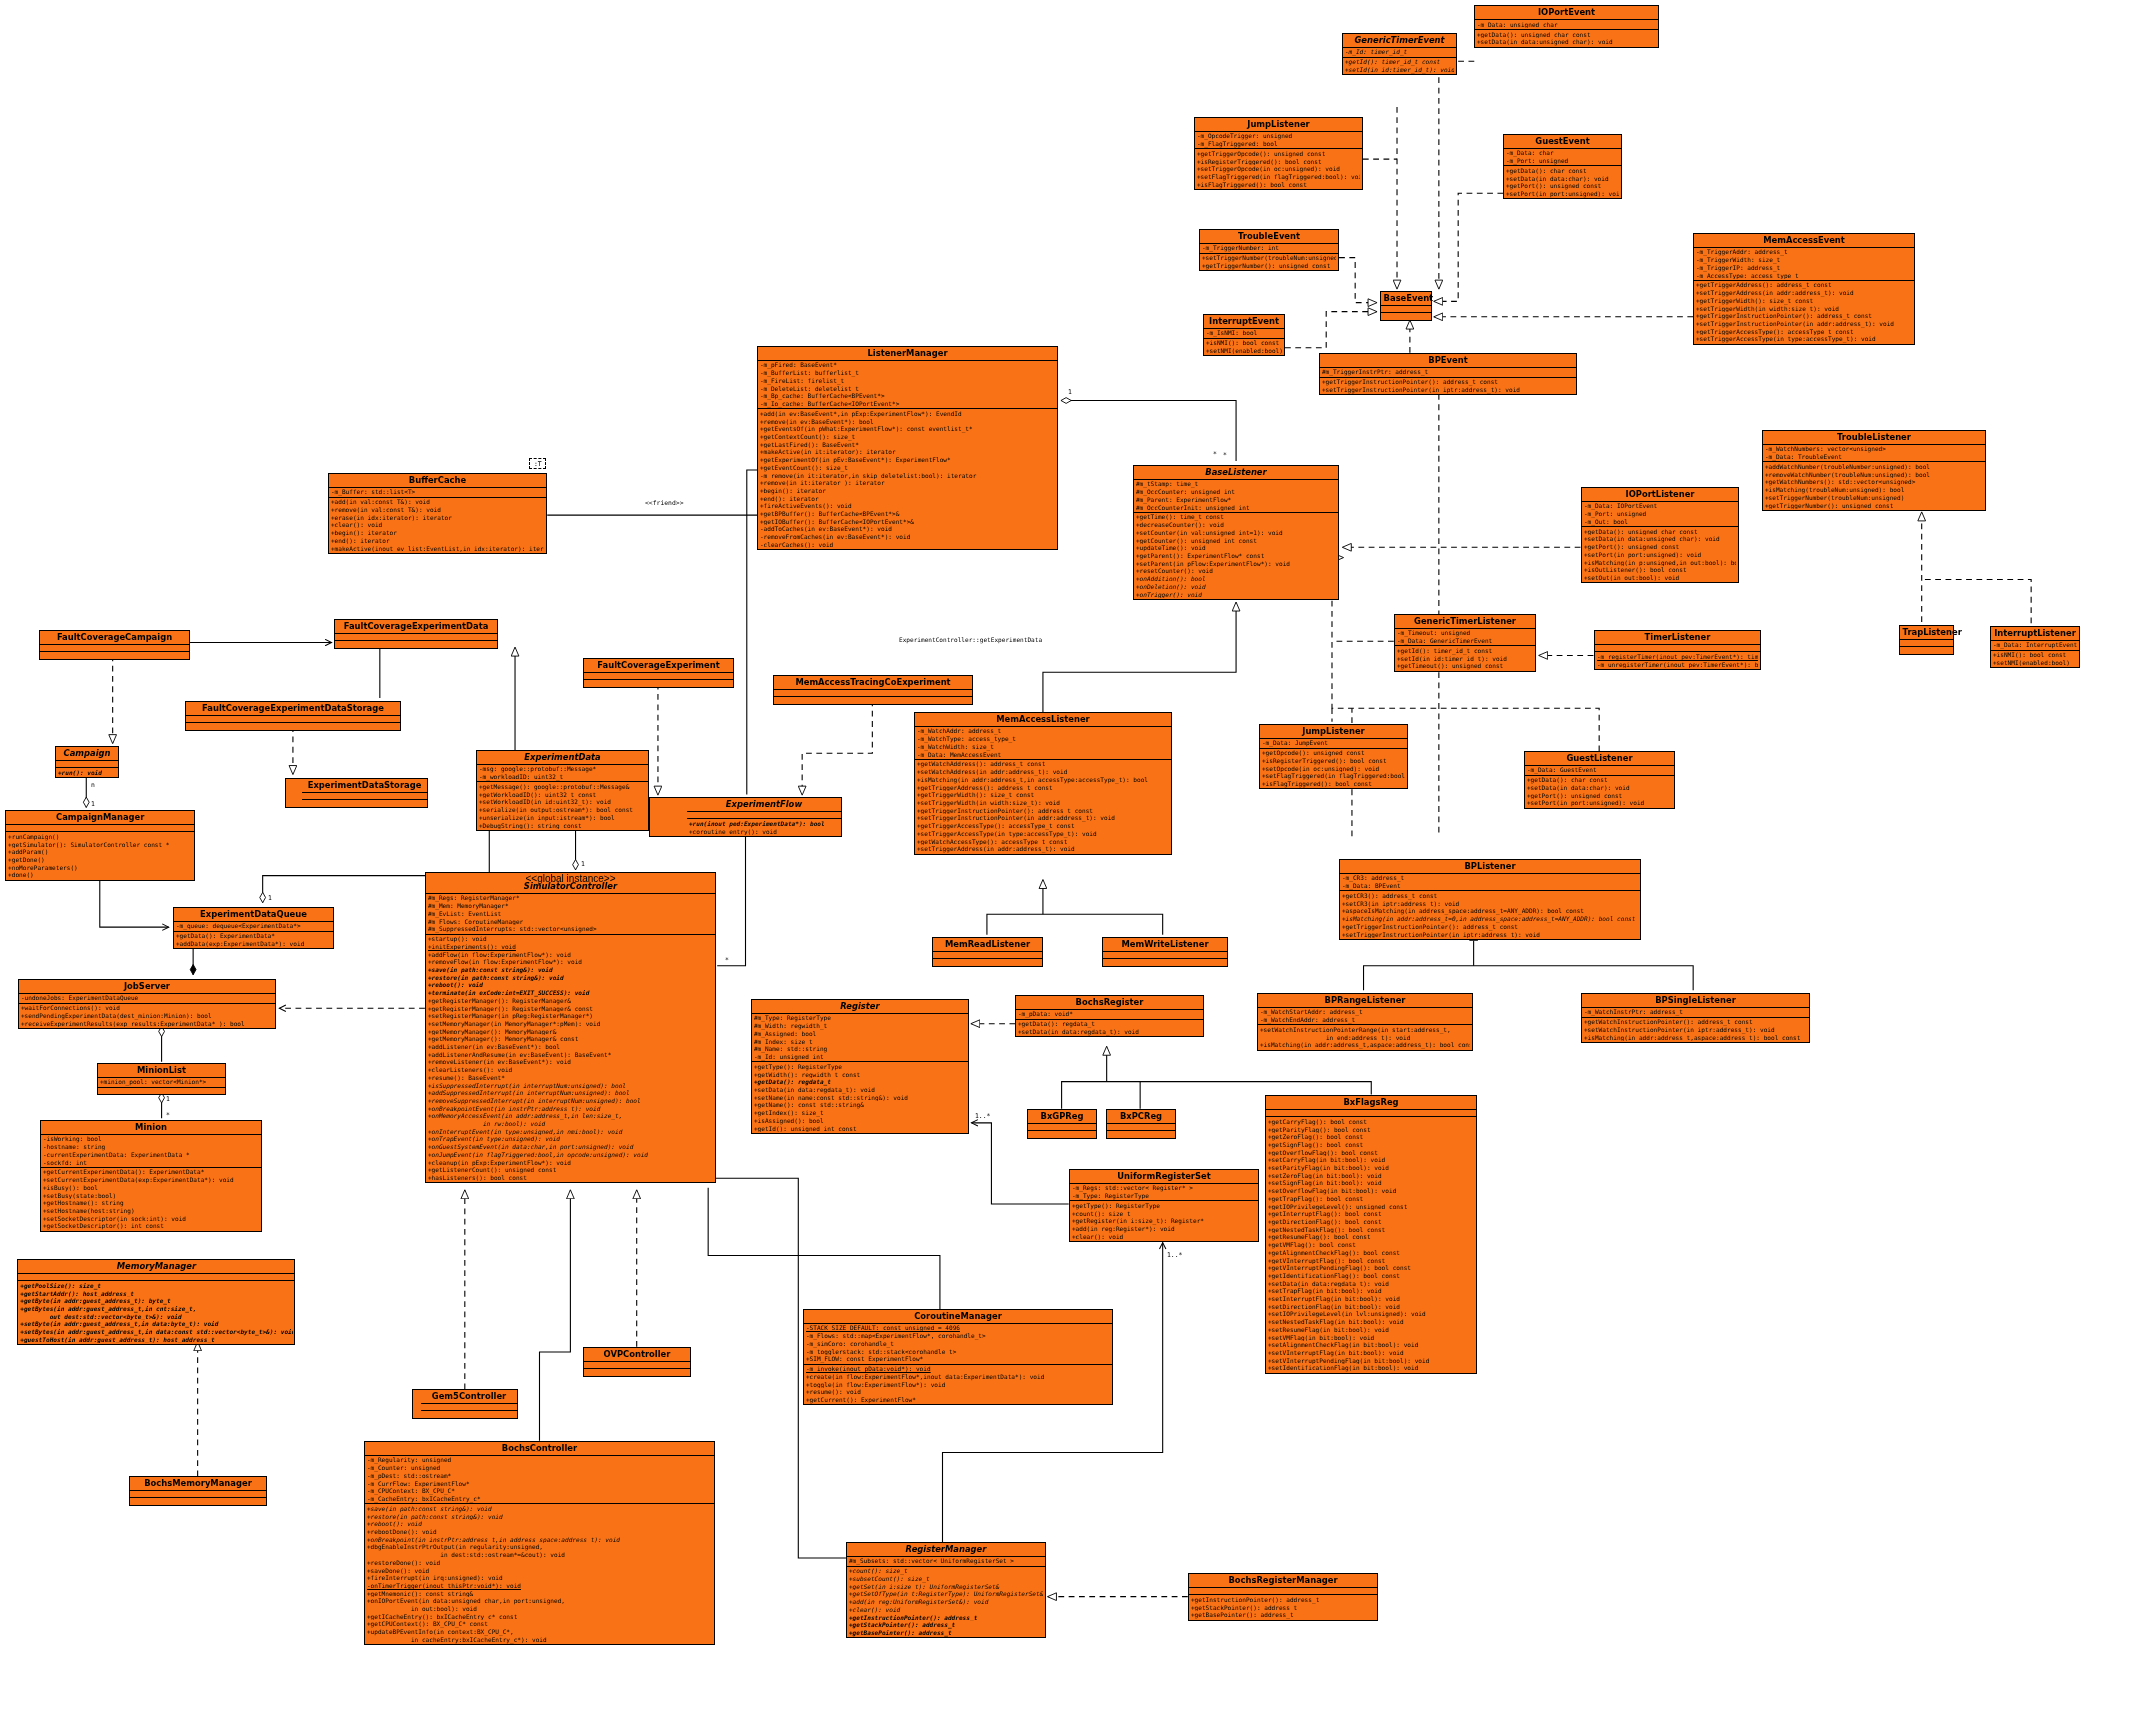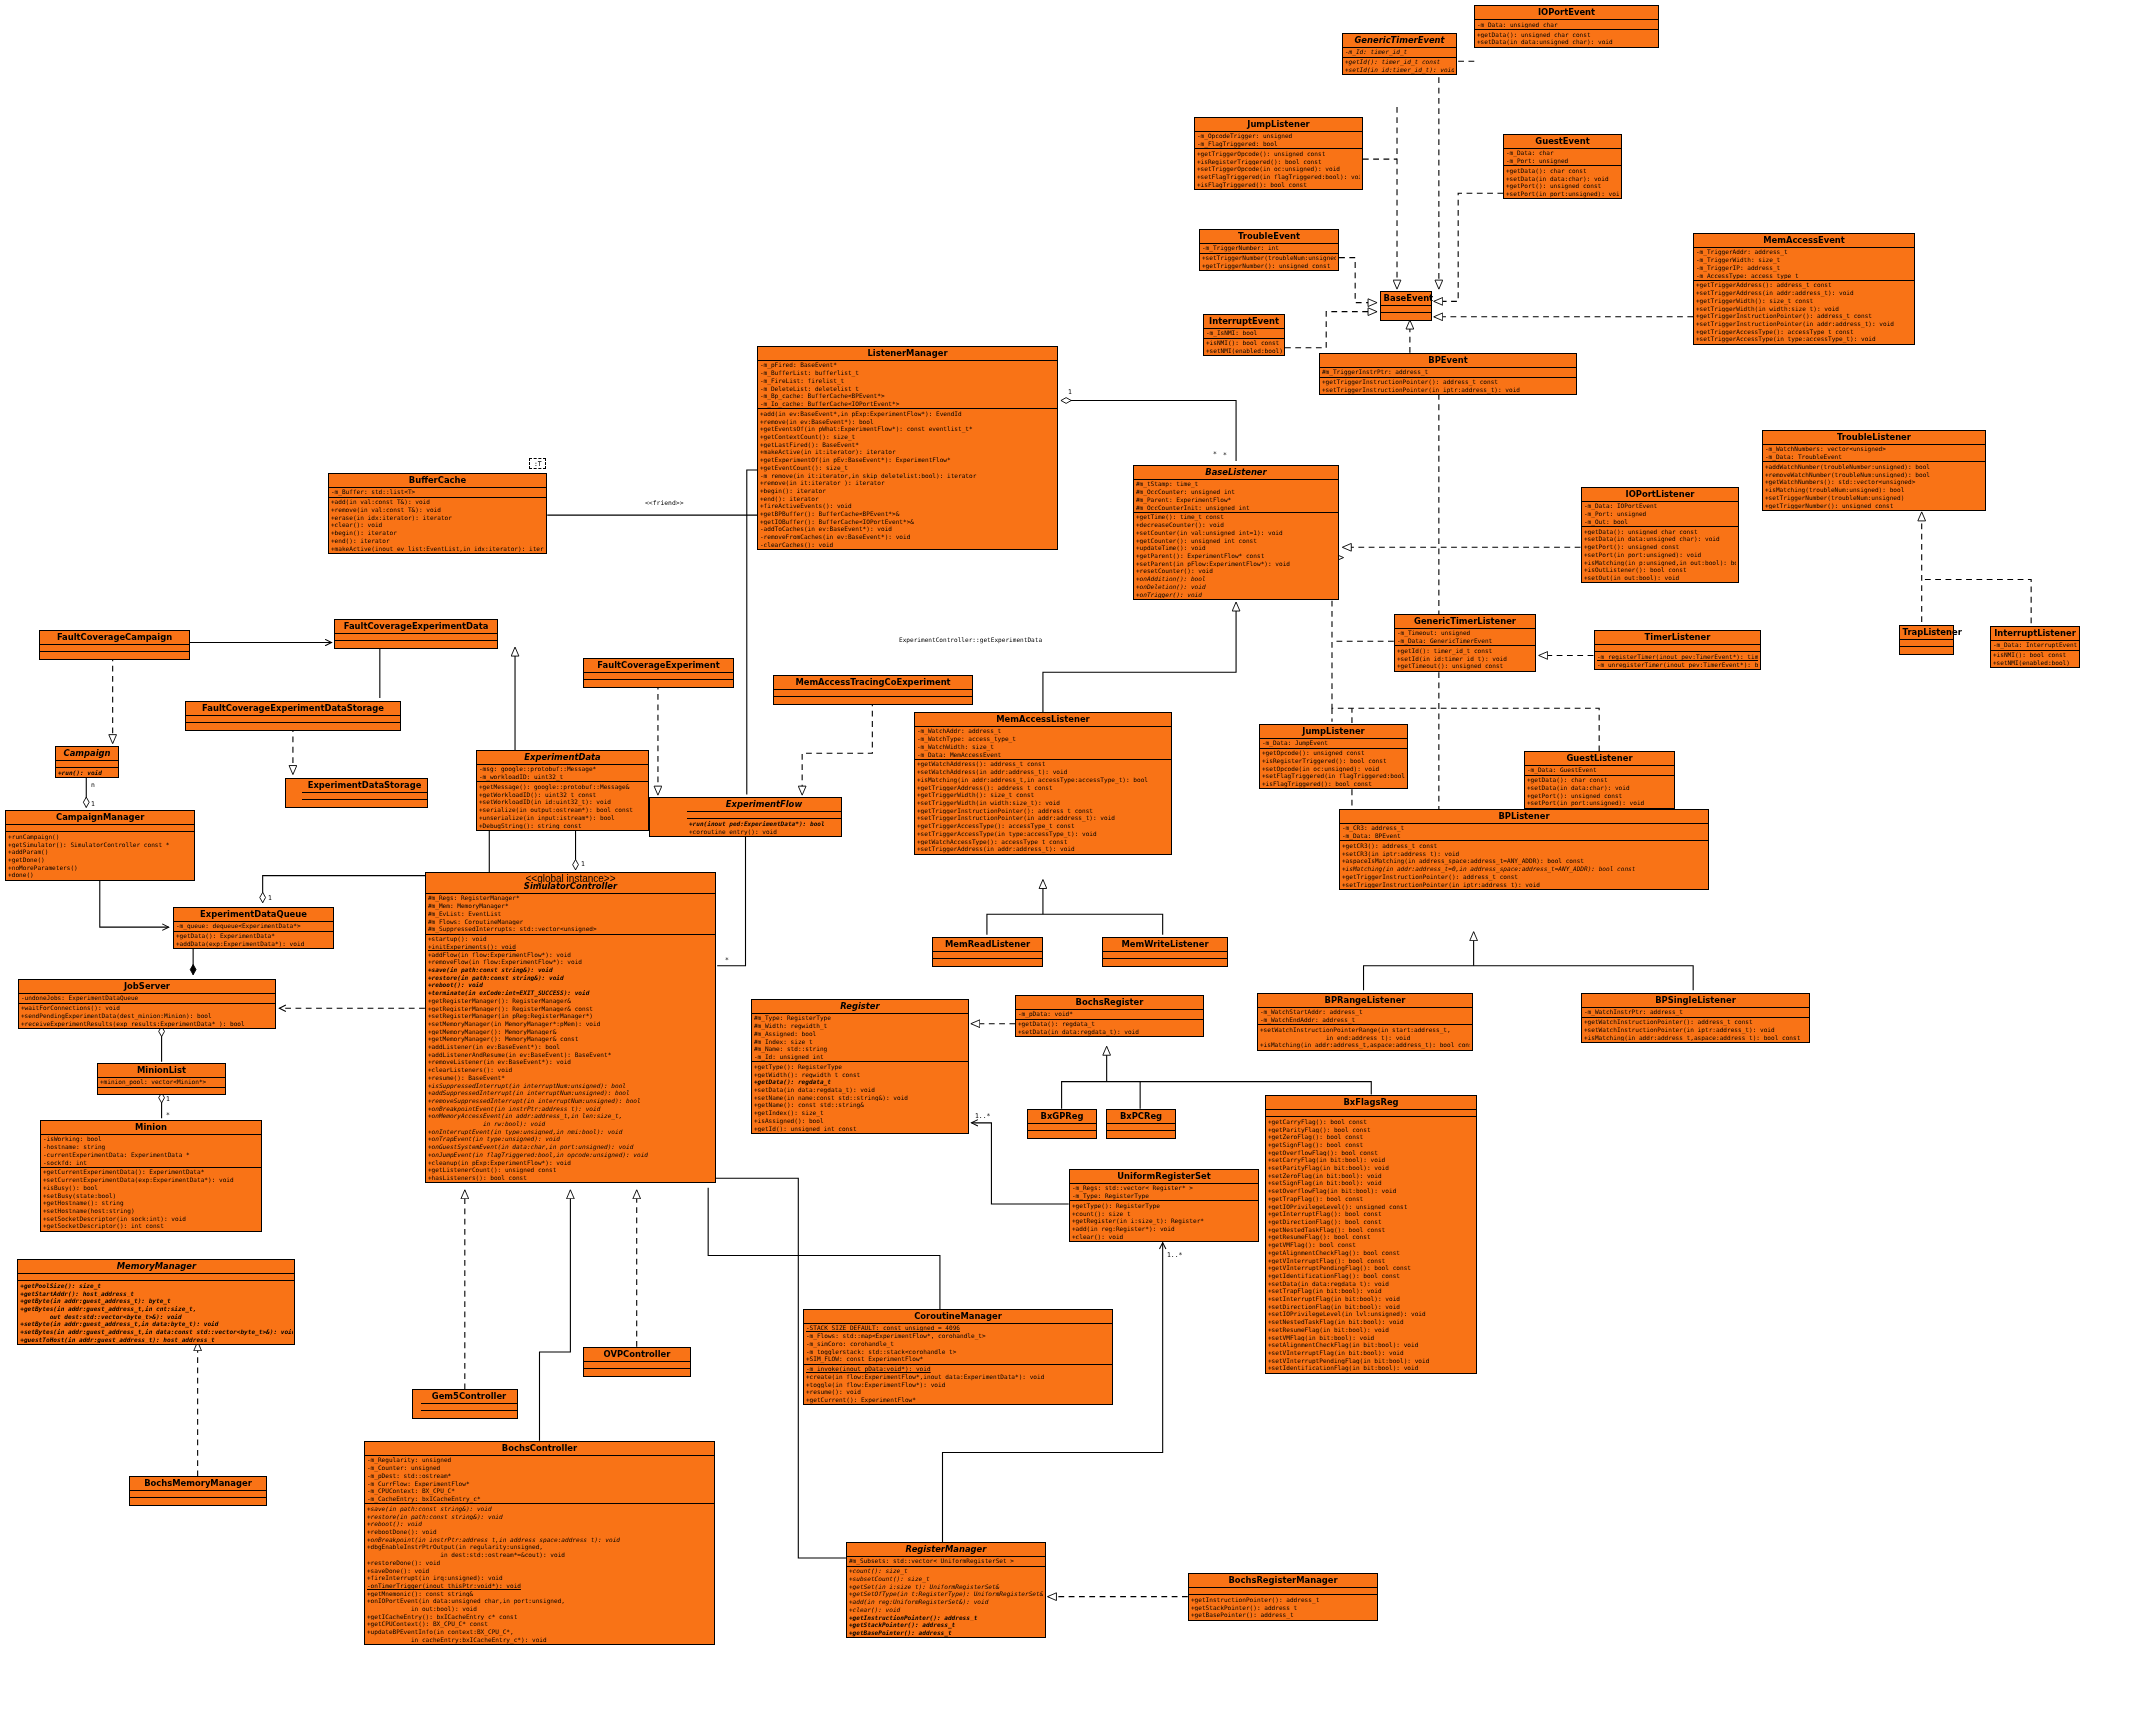--- a/index.html
+++ b/index.html
@@ -379,21 +379,21 @@
         <div class="sec">
           <div class="m ">-m_Data: GuestEvent</div>
         </div>
         <div class="sec">
           <div class="m ">+getData(): char const</div>
           <div class="m ">+setData(in data:char): void</div>
           <div class="m ">+getPort(): unsigned const</div>
           <div class="m ">+setPort(in port:unsigned): void</div>
         </div>
       </div>
-      <div class="cls" style="left: 1339px; top: 809px; width: 370px;">
+      <div class="cls" style="left: 1339px; top: 859px; width: 302px;">
         <div class="ttl"><span class="tname">BPListener</span></div>
         <div class="sec">
           <div class="m ">-m_CR3: address_t</div>
           <div class="m ">-m_Data: BPEvent</div>
         </div>
         <div class="sec">
           <div class="m ">+getCR3(): address_t const</div>
           <div class="m ">+setCR3(in iptr:address_t): void</div>
           <div class="m ">+aspaceIsMatching(in address_space:address_t=ANY_ADDR): bool const</div>
           <div class="m i">+isMatching(in addr:address_t=0,in address_space:address_t=ANY_ADDR): bool const</div>

